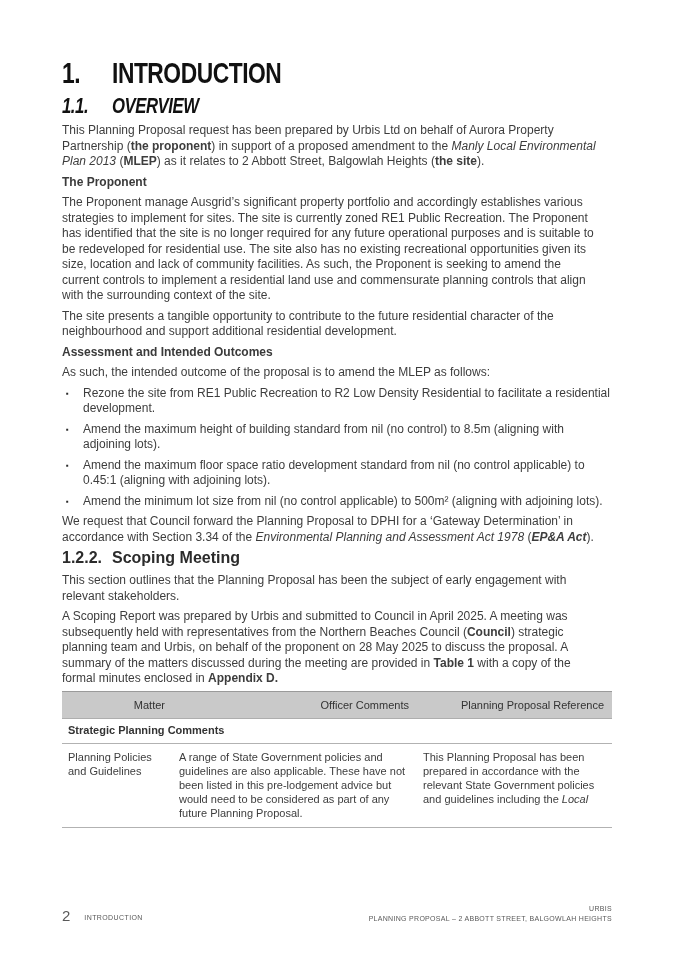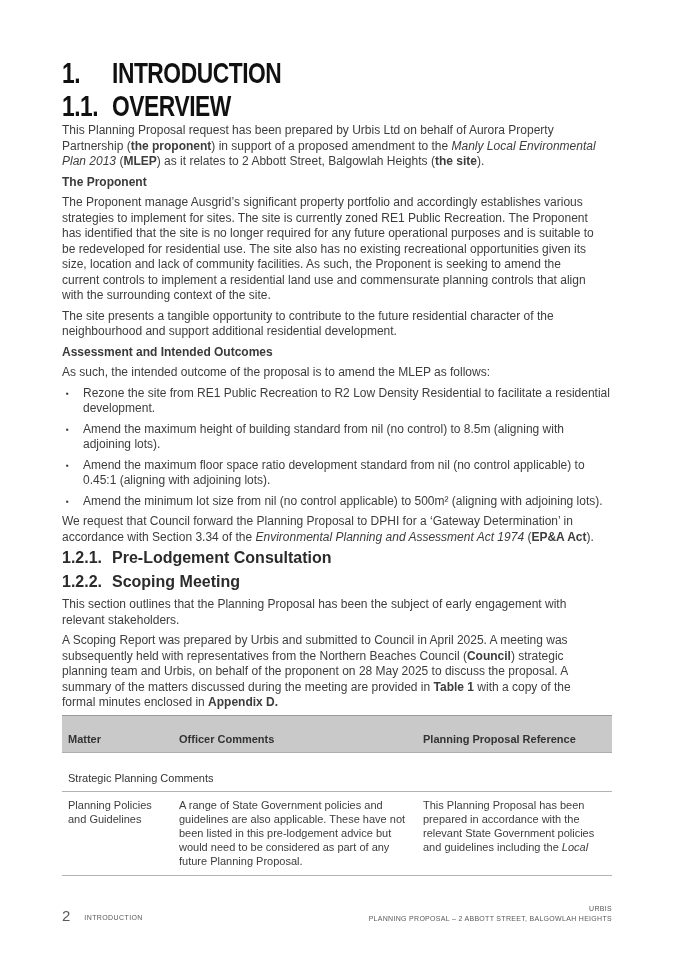--- a/index.html
+++ b/index.html
@@ -24,21 +24,21 @@
     transform-origin: 0 50%;
     font-weight: 700;
     letter-spacing: -0.6px;
     white-space: nowrap;
     color: #111111;
   }
   .h-row { display: flex; align-items: baseline; }
   .hnum { width: 50px; flex: none; }
 
   .h1 { font-size: 30px; line-height: 30px; margin: 0 0 6px 0; }
-  .h2 { font-size: 30px; line-height: 23px; margin: 0 0 6px 0; }
+  .h2 { font-size: 22px; line-height: 23px; margin: 0 0 6px 0; font-style: italic; }
   .h2.spaced { margin-top: 4px; margin-bottom: 4px; }
 
   .h3 {
     display: flex;
     font-size: 16px;
     line-height: 18px;
     font-weight: 700;
     color: #2b2b2b;
     margin: 2px 0 6px 0;
   }
@@ -54,39 +54,39 @@
   .bullet .b-text { flex: 1; }
 
   .tbl-caption { margin: 0 0 5px 0; }
 
   table.ptable { border-collapse: collapse; width: 550px; table-layout: fixed; }
   table.ptable col.c1 { width: 111px; }
   table.ptable col.c2 { width: 244px; }
   table.ptable col.c3 { width: 195px; }
   table.ptable th {
     background: #c9c9c9;
-    text-align: left;
+    text-align: right;
     font-size: 11px;
     line-height: 14px;
-    font-weight: 700;
+    font-weight: 400;
     color: #333333;
-    padding: 16px 8px 6px 6px;
+    padding: 6px 8px 6px 6px;
     border-top: 1px solid #9a9a9a;
     border-bottom: 1px solid #aeaeae;
     vertical-align: middle;
   }
   table.ptable td {
     font-size: 11px;
     line-height: 14px;
     vertical-align: top;
     padding: 6px 8px 7px 6px;
     border-bottom: 1px solid #b2b2b2;
     color: #3d3d3d;
   }
-  table.ptable tr.group-row td { font-weight: 400; color: #333333; padding-top: 18px; padding-bottom: 6px; }
+  table.ptable tr.group-row td { font-weight: 700; color: #333333; padding-top: 4px; padding-bottom: 6px; }
 
   .footer {
     position: absolute;
     left: 62px;
     right: 63px;
     bottom: 32px;
     display: flex;
     justify-content: space-between;
     align-items: flex-end;
     color: #595959;
@@ -133,27 +133,23 @@
   </div>
   <div class="bullet">
     <span class="b-mark">▪</span>
     <span class="b-text">Amend the maximum floor space ratio development standard from nil (no control applicable) to 0.45:1 (aligning with adjoining lots).</span>
   </div>
   <div class="bullet">
     <span class="b-mark">▪</span>
     <span class="b-text">Amend the minimum lot size from nil (no control applicable) to 500m² (aligning with adjoining lots).</span>
   </div>
 
-  <p class="para tight"><span>We request that Council forward the Planning Proposal to DPHI for a ‘Gateway Determination’ in accordance with Section 3.34 of the </span><span style="font-style: italic;">Environmental Planning and Assessment Act 1974</span><span> (</span><span style="font-weight: 700;">EP&amp;A Act</span><span>).</span></p>
+  <p class="para tight"><span>We request that Council forward the Planning Proposal to DPHI for a ‘Gateway Determination’ in accordance with Section 3.34 of the </span><span style="font-style: italic;">Environmental Planning and Assessment Act 1978</span><span> (</span><span style="font-weight: 700; font-style: italic;">EP&amp;A Act</span><span>).</span></p>
 
 
-  <div class="h3">
-    <span class="hnum">1.2.1.</span>
-    <span>Pre-Lodgement Consultation</span>
-  </div>
 
   <div class="h3">
     <span class="hnum">1.2.2.</span>
     <span>Scoping Meeting</span>
   </div>
 
   <p class="para">This section outlines that the Planning Proposal has been the subject of early engagement with relevant stakeholders.</p>
 
   <p class="para tight"><span>A Scoping Report was prepared by Urbis and submitted to Council in April 2025. A meeting was subsequently held with representatives from the Northern Beaches Council (</span><span style="font-weight: 700;">Council</span><span>) strategic planning team and Urbis, on behalf of the proponent on 28 May 2025 to discuss the proposal. A summary of the matters discussed during the meeting are provided in </span><span style="font-weight: 700;">Table 1</span><span> with a copy of the formal minutes enclosed in </span><span style="font-weight: 700;">Appendix D.</span></p>
 

